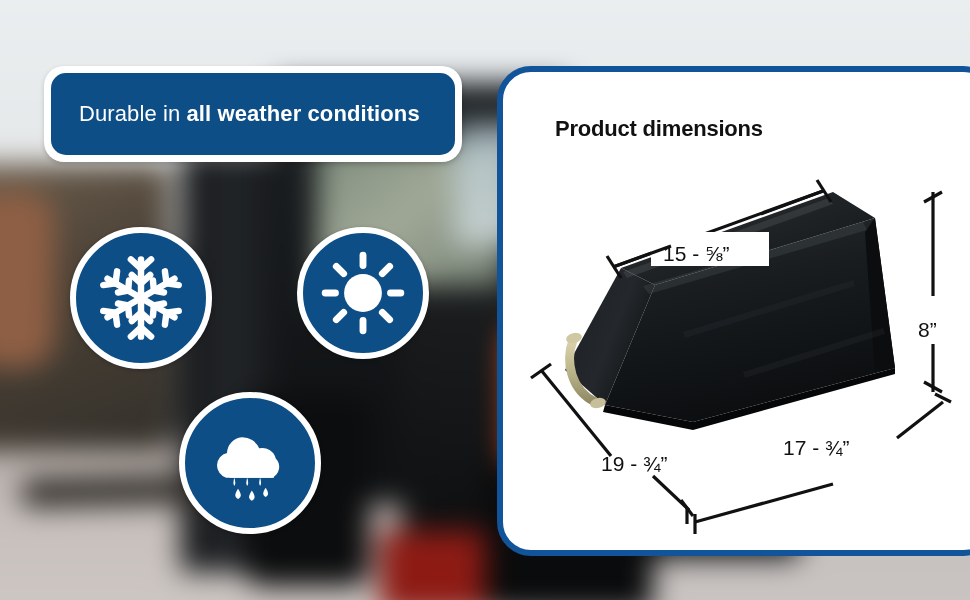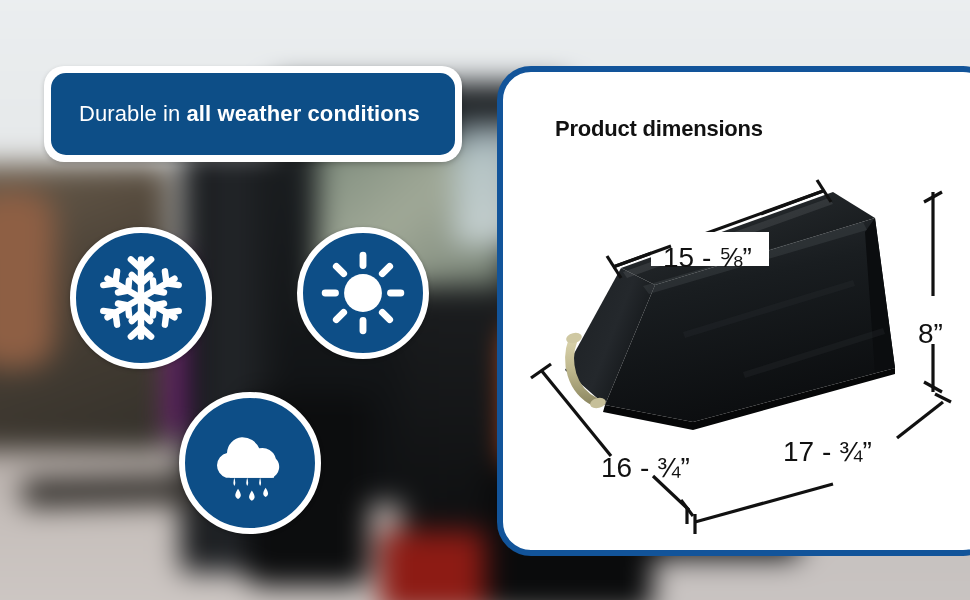--- a/index.html
+++ b/index.html
@@ -6,21 +6,21 @@
     margin: 0;
     padding: 0;
     background: #ffffff;
   }
   #stage {
     position: relative;
     width: 970px;
     height: 600px;
     overflow: hidden;
     font-family: "Liberation Sans", sans-serif;
-    background: #a21caf;
+    background: #404040;
   }
 
   
   .bg-photo {
     position: absolute;
     inset: 0;
     overflow: hidden;
   }
   .bg-layer {
     position: absolute;
@@ -219,21 +219,21 @@
     position: absolute;
     left: 0;
     top: 0;
     width: 100%;
     height: 100%;
   }
 
   
   .dim {
     position: absolute;
-    font-size: 28px;
+    font-size: 21px;
     color: #111111;
     white-space: nowrap;
   }
   #dim-len  { left: 160px; top: 170px; }
   #dim-h    { left: 415px; top: 246px; }
   #dim-w    { left: 98px;  top: 380px; }
   #dim-d    { left: 280px; top: 364px; }
 </style>
 </head>
 <body>
@@ -439,17 +439,17 @@
       <g stroke="#111111" stroke-width="3.2" fill="none">
         <line x1="440" y1="330" x2="394" y2="366"></line>
         <line x1="330" y1="412" x2="192" y2="450"></line>
         <line x1="432" y1="322" x2="448" y2="330"></line>
         <line x1="192" y1="442" x2="192" y2="462"></line>
       </g>
     </svg>
 
     <div class="dim" id="dim-len">15 - ⅝”</div>
     <div class="dim" id="dim-h">8”</div>
-    <div class="dim" id="dim-w">16 - ¾”</div>
+    <div class="dim" id="dim-w">19 - ¾”</div>
     <div class="dim" id="dim-d">17 - ¾”</div>
   </div>
 
 </div>
 
 </body></html>

